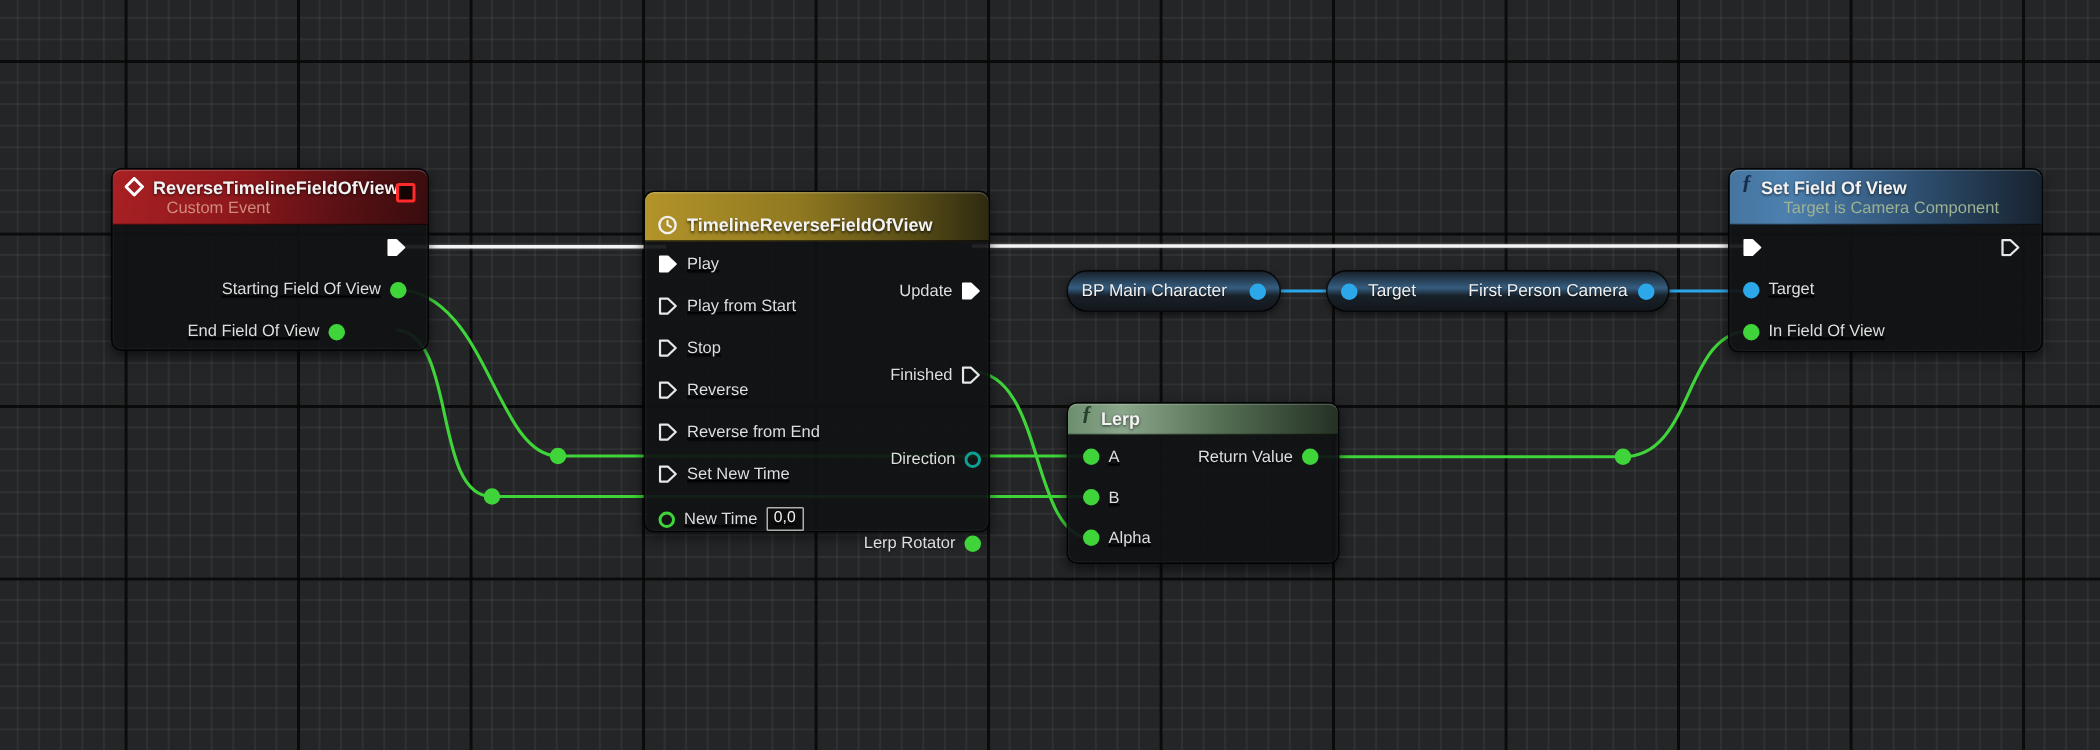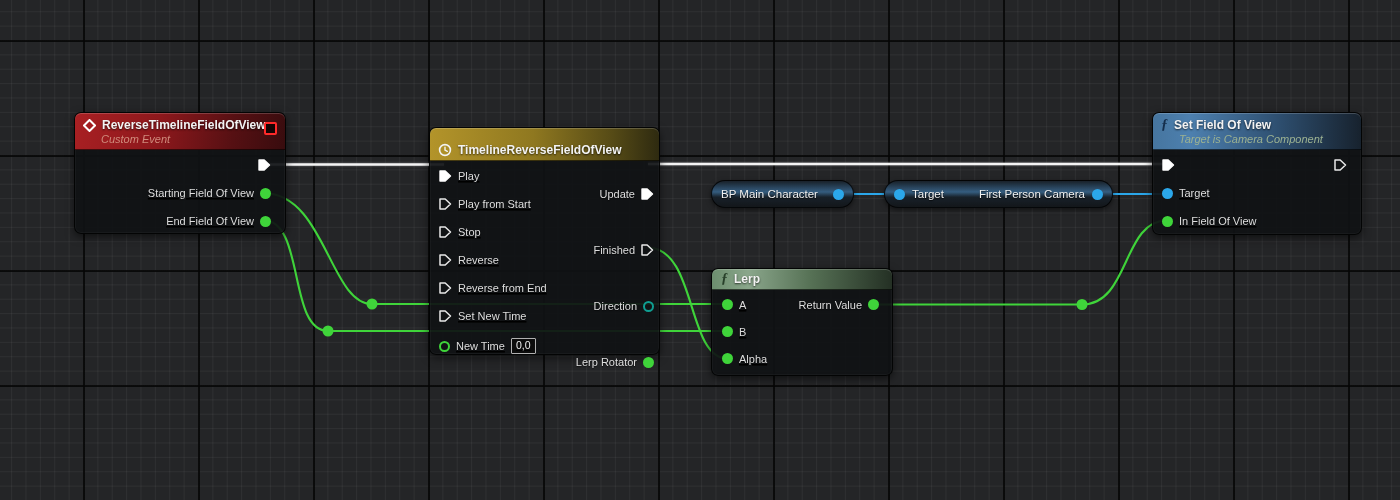--- a/index.html
+++ b/index.html
@@ -28,23 +28,23 @@
     border:1px solid rgba(0,0,0,0.75);
     border-radius:7px;
     box-shadow:0 3px 8px rgba(0,0,0,0.55), inset 0 0 0 1px rgba(255,255,255,0.03);
   }
   .node-header{
     position:relative;border-radius:6px 6px 0 0;
     padding:5px 10px 4px 8px;
     border-bottom:1px solid rgba(0,0,0,0.6);
     box-shadow:inset 0 1px 0 rgba(255,255,255,0.18);
   }
-  .hdr-line1{display:flex;align-items:center;gap:6px;}
+  .hdr-line1{display:flex;gap:6px;}
   .node-title{font-size:12px;font-weight:bold;color:#f3f3f3;text-shadow:0 1px 2px rgba(0,0,0,0.7);white-space:nowrap;}
-  .node-subtitle{font-size:11px;font-style:italic;margin:1px 0 0 18px;white-space:nowrap;}
+  .node-subtitle{font-size:11px;margin:1px 0 0 28px;white-space:nowrap;}
   .hdr-event{background:linear-gradient(100deg,#a92023 0%,#8d181c 40%,#561013 75%,#380c0e 100%);}
   .hdr-event .node-subtitle{color:#d08b7c;}
   .hdr-timeline{background:linear-gradient(90deg,#b3942a 0%,#8f7820 45%,#554a16 80%,#2e2a10 100%);}
   .hdr-lerp{background:linear-gradient(90deg,#6c8e6e 0%,#8aa68b 20%,#567155 55%,#243024 100%);}
   .hdr-setfov{background:linear-gradient(90deg,#46759f 0%,#4d80af 18%,#2e4f70 60%,#17222e 100%);}
   .hdr-setfov .node-subtitle{color:#9cb292;}
 
   .fn-icon{font-family:"Liberation Serif",serif;font-style:italic;font-weight:bold;font-size:14px;line-height:10px;}
   .fn-icon.blue{color:#142e4c;}
   .fn-icon.green{color:#28402a;}
@@ -119,21 +119,21 @@
     <div class="rows" style="padding-top:1px;">
       <div class="row out" style="padding-right:14px;">
         <svg class="exec-pin" viewBox="0 0 13 12">
           <path d="M1 1 H6.2 L11.5 6 L6.2 11 H1 Z" fill="#ffffff" stroke="#ffffff" stroke-width="1.4" stroke-linejoin="round"></path>
         </svg>
       </div>
       <div class="row out" style="padding-right:14px;">
         <span class="pin-label">Starting Field Of View</span>
         <span class="circle-pin pin-float"></span>
       </div>
-      <div class="row out" style="padding-right:14px;">
+      <div class="row out" style="padding-right:14px;justify-content:center;">
         <span class="pin-label">End Field Of View</span>
         <span class="circle-pin pin-float"></span>
       </div>
     </div>
   </div>
 
   <div class="node" style="left:429px;top:127px;width:229px;height:226px;">
     <div class="node-header hdr-timeline" style="padding:15px 10px 3px 8px;">
       <div class="hdr-line1">
         <svg class="icon" width="14" height="14" viewBox="0 0 14 14">

